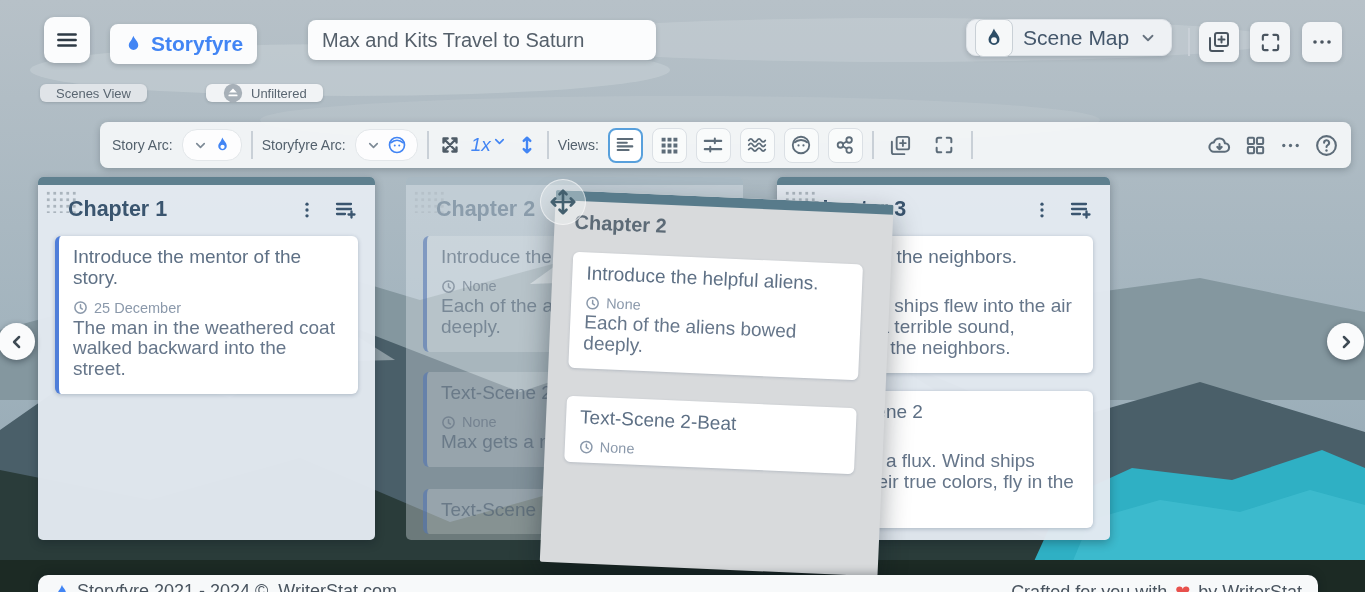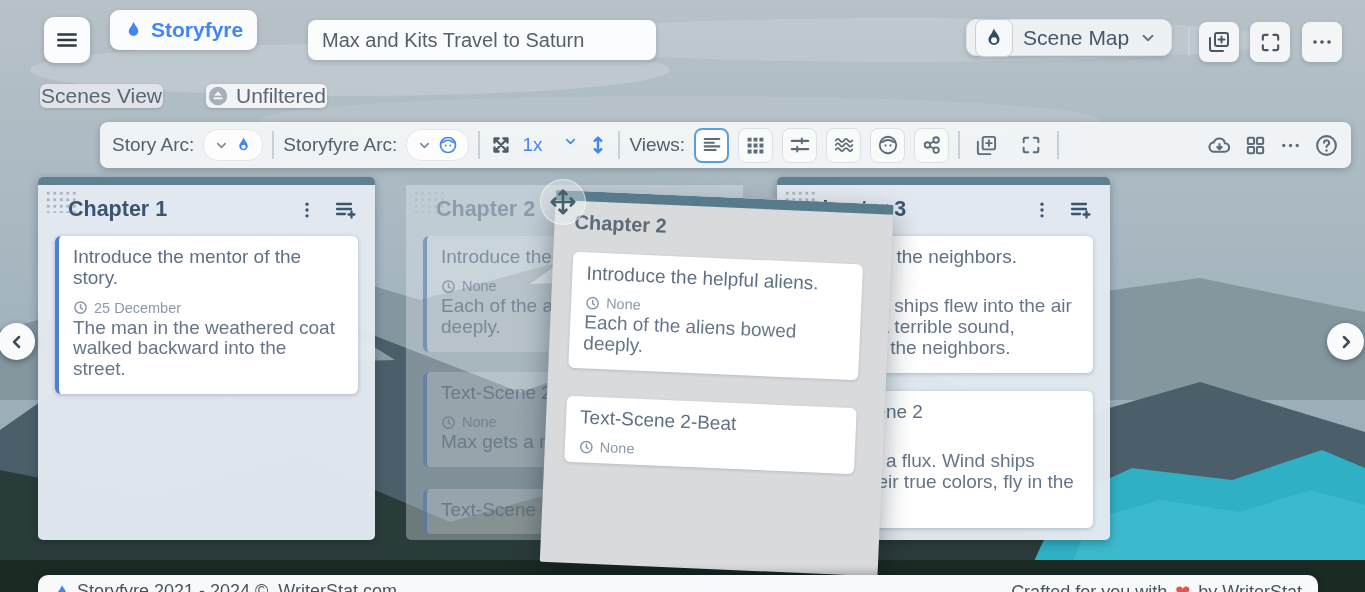--- a/index.html
+++ b/index.html
@@ -27,34 +27,34 @@
   .map-group { background:#eef1f4; border:1px solid #dde2e7; border-radius:10px;
             box-shadow:0 2px 5px rgba(30,40,50,.18); display:flex; align-items:center;
             gap:10px; padding:0 14px 0 8px; height:37px; }
   .flame-badge { width:38px; height:38px; background:#f6f8f9; border:1px solid #c9d0d6;
             border-radius:8px; display:flex; align-items:center; justify-content:center; }
   .map-label { color:#44576b; font-size:21px; font-weight:500; }
   .icon-btn { background:#f3f5f7; border-radius:8px; box-shadow:0 2px 4px rgba(30,40,50,.18);
             display:flex; align-items:center; justify-content:center; cursor:pointer; }
 
   
-  .pill { height:24px; border-radius:6px; display:flex; align-items:center; gap:7px;
-          padding:0 1px; font-size:21px; color:#5a6671; box-shadow:0 1px 3px rgba(30,40,50,.18); }
+  .pill { height:18px; border-radius:6px; display:flex; align-items:center; gap:7px;
+          padding:0 16px; font-size:13px; color:#5a6671; box-shadow:0 1px 3px rgba(30,40,50,.18); }
   .pill.dark  { background:#e0e4e8; }
   .pill.light { background:#f1f3f5; }
 
   
   .toolbar { left:100px; top:122px; width:1251px; height:46px; background:rgba(245,247,249,.93);
              border-radius:8px; box-shadow:0 2px 7px rgba(20,30,40,.25);
              display:flex; align-items:center; padding:0 12px; gap:9px; }
-  .tb-label { color:#53616d; font-size:19px; white-space:nowrap; }
+  .tb-label { color:#53616d; font-size:14px; white-space:nowrap; }
   .tb-chip { background:#fdfdfe; border:1px solid #e3e7ea; border-radius:15px; height:32px;
              display:flex; align-items:center; gap:6px; padding:0 10px; cursor:pointer; }
-  .zoom-chip { display:flex; align-items:flex-start; gap:21px; color:#4285f4; font-size:19px;
-             font-weight:500; cursor:pointer; }
+  .zoom-chip { display:flex; align-items:flex-start; gap:1px; color:#4285f4; font-size:19px;
+             font-weight:500; cursor:pointer;font-style:italic; }
   .view-btn { width:35px; height:35px; border:1px solid #dbe0e5; border-radius:8px;
              background:rgba(252,253,254,.7); display:flex; align-items:center;
              justify-content:center; cursor:pointer; }
   .view-btn.sel { border:2px solid #58a0dc; background:#fff; }
 
   
   .col { position:absolute; width:337px; height:363px; border-radius:5px;
          background:rgba(227,233,241,.97); box-shadow:0 3px 10px rgba(10,20,30,.3); overflow:hidden; }
   .col-bar { height:8px; background:#5f808f; }
   .drag-dots { position:absolute; left:7px; top:13px; width:32px; height:23px;
@@ -137,21 +137,21 @@
     <polygon points="1060,592 1090,520 1160,500 1240,512 1310,490 1365,505 1365,592" fill="#46c2d4" opacity=".6"></polygon>
     <rect x="0" y="560" width="1365" height="32" fill="#1c2a24"></rect>
   </svg>
 
   <div class="abs btn-sq z20" style="left:44px; top:17px; width:46px; height:46px;">
     <svg class="ic" width="26" height="26" viewBox="0 0 24 24" fill="none" stroke="#2e3a45" stroke-width="2.3" stroke-linecap="round">
         <path d="M4 7h16M4 12h16M4 17h16"></path>
       </svg>
   </div>
 
-  <div class="abs logo-pill z20" style="left:110px; top:10px;border-radius:9px;">
+  <div class="abs logo-pill z20" style="left:110px; top:24px;">
     <svg class="ic" width="19" height="24" viewBox="0 0 24 24" fill="#4285f4">
         <path d="M12 1.5c.8 4 6 6.8 6 12a6 6 0 0 1-12 0c0-3.2 2.6-5.2 3.7-7.3C10.6 4.5 11.2 3 12 1.5z"></path>
       </svg>
     <span class="logo-text">Storyfyre</span>
   </div>
 
   <div class="abs title-field z20" style="left:268px; top:20px; min-width:348px;margin-left:40px;">Max and Kits Travel to Saturn</div>
 
   <div class="abs map-group z20" style="left:966px; top:19px;">
     <span class="flame-badge">

